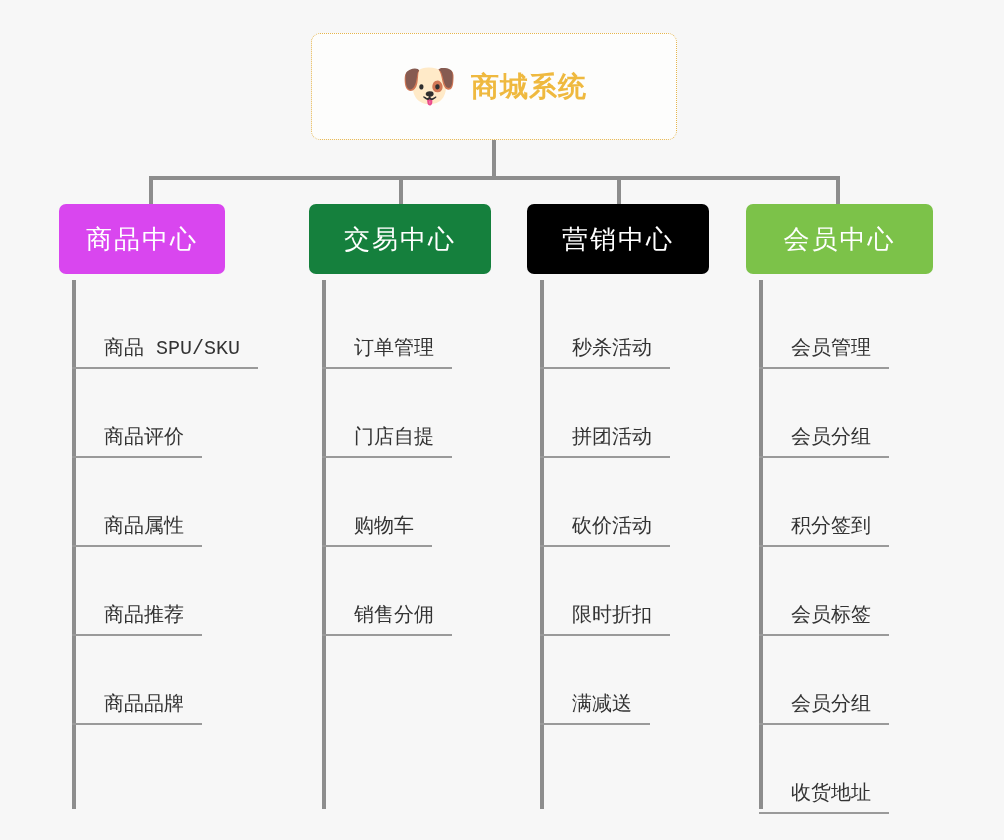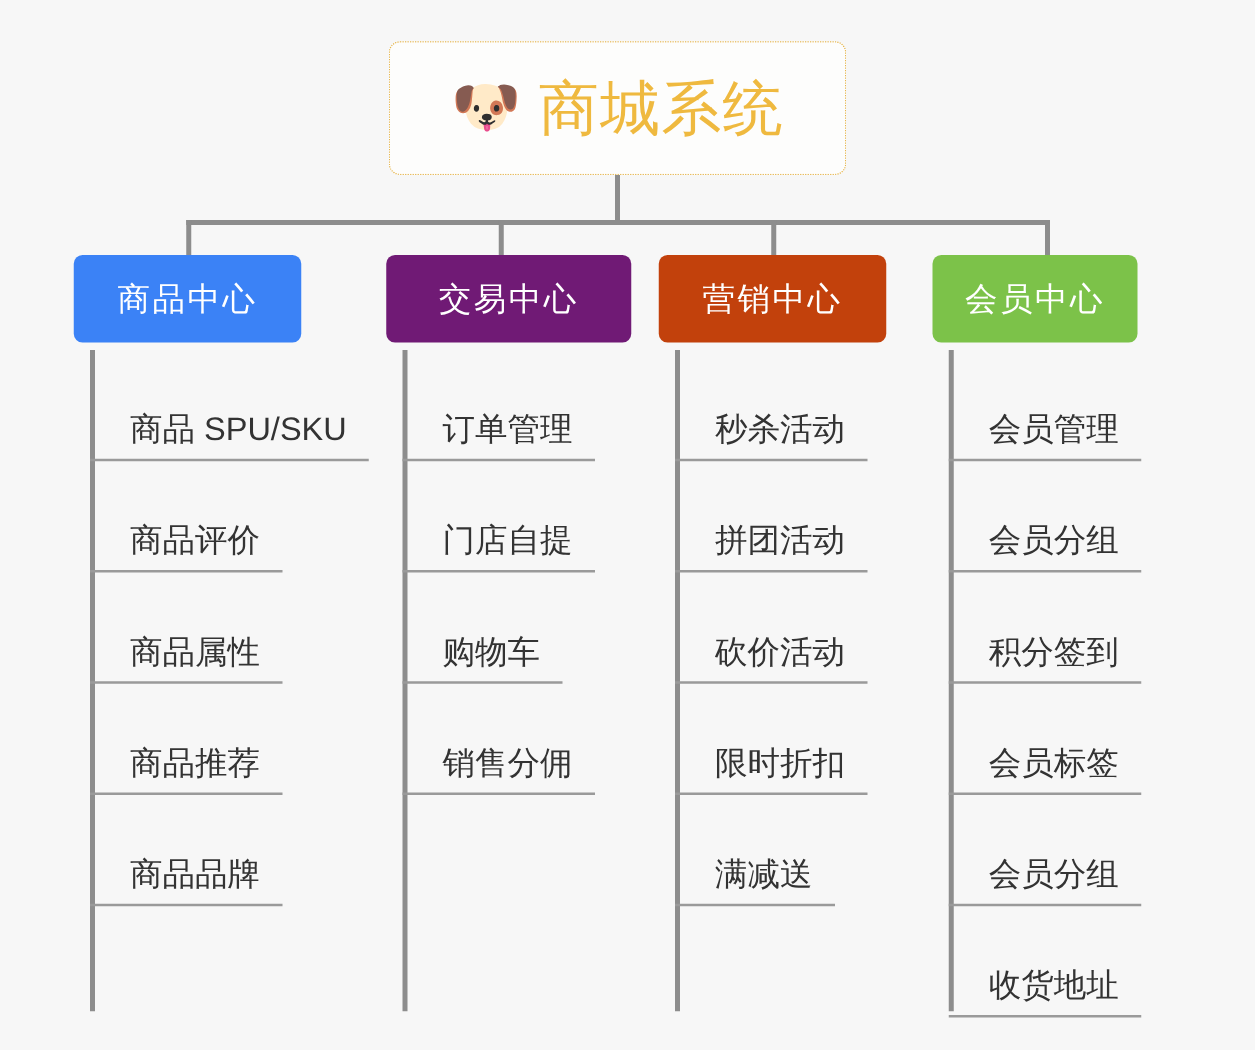--- a/index.html
+++ b/index.html
@@ -37,24 +37,25 @@
     gap: 14px;
   }
   .root-emoji {
     font-size: 45px;
     line-height: 1;
     color: #f2c14a;
     display: block;
     margin-top: -2px;
   }
   .root-title {
-    font-size: 48px;
+    font-size: 28px;
     color: #efb93f;
     letter-spacing: 1px;
     white-space: nowrap;
+    font-weight: bold;
   }
 
   
   .conn {
     position: absolute;
     background: #8d8d8d;
   }
   .conn-v { width: 4px; }
   .conn-h { height: 4px; }
 
@@ -92,44 +93,45 @@
     display: flex;
     align-items: flex-end;
     padding-left: 13px;
     box-sizing: border-box;
   }
   .leaf-inner {
     position: relative;
     display: inline-block;
     padding: 0 18px 6px 32px;
     border-bottom: 2px solid #9a9a9a;
-    font-size: 26px;
+    font-size: 20px;
     color: #333333;
     white-space: nowrap;
+    font-family: Liberation Mono, monospace;
   }
 </style>
 </head>
 <body>
 
 <div id="chart">
 
   <div class="root-node">
     <span class="root-emoji">🐶</span>
     <span class="root-title">商城系统</span>
   </div>
 
   <div class="conn conn-v" style="left:492px; top:140px; height:38px;"></div>
   <div class="conn conn-h" style="left:149px; top:176px; width:690px;"></div>
   <div class="conn conn-v" style="left:149px; top:176px; height:30px;"></div>
   <div class="conn conn-v" style="left:399px; top:176px; height:30px;"></div>
   <div class="conn conn-v" style="left:617px; top:176px; height:30px;"></div>
   <div class="conn conn-v" style="left:836px; top:176px; height:30px;"></div>
 
   <div class="col" style="left:59px; width:250px;">
-    <div class="cat-head" style="width:182px; background:#3b82f6;">
+    <div class="cat-head" style="width:166px; background:#d946ef;">
       <span>商品中心</span>
     </div>
     <div class="leaf-area">
       <div class="spine" style="height:529px;"></div>
       <div class="leaf">
           <span class="leaf-inner">商品 SPU/SKU</span>
         </div>
       <div class="leaf">
           <span class="leaf-inner">商品评价</span>
         </div>
@@ -139,42 +141,42 @@
       <div class="leaf">
           <span class="leaf-inner">商品推荐</span>
         </div>
       <div class="leaf">
           <span class="leaf-inner">商品品牌</span>
         </div>
     </div>
   </div>
 
   <div class="col" style="left:309px; width:218px;">
-    <div class="cat-head" style="width:196px; background:#701a75;">
+    <div class="cat-head" style="width:182px; background:#15803d;">
       <span>交易中心</span>
     </div>
     <div class="leaf-area">
       <div class="spine" style="height:529px;"></div>
       <div class="leaf">
           <span class="leaf-inner">订单管理</span>
         </div>
       <div class="leaf">
           <span class="leaf-inner">门店自提</span>
         </div>
       <div class="leaf">
           <span class="leaf-inner">购物车</span>
         </div>
       <div class="leaf">
           <span class="leaf-inner">销售分佣</span>
         </div>
     </div>
   </div>
 
   <div class="col" style="left:527px; width:219px;">
-    <div class="cat-head" style="width:182px; background:#c2410c;">
+    <div class="cat-head" style="width:182px; background:#000000;">
       <span>营销中心</span>
     </div>
     <div class="leaf-area">
       <div class="spine" style="height:529px;"></div>
       <div class="leaf">
           <span class="leaf-inner">秒杀活动</span>
         </div>
       <div class="leaf">
           <span class="leaf-inner">拼团活动</span>
         </div>
@@ -184,21 +186,21 @@
       <div class="leaf">
           <span class="leaf-inner">限时折扣</span>
         </div>
       <div class="leaf">
           <span class="leaf-inner">满减送</span>
         </div>
     </div>
   </div>
 
   <div class="col" style="left:746px; width:219px;">
-    <div class="cat-head" style="width:164px; background:#7cc249;font-family:Liberation Mono, monospace;">
+    <div class="cat-head" style="width:187px; background:#7cc249;font-family:Liberation Mono, monospace;">
       <span>会员中心</span>
     </div>
     <div class="leaf-area">
       <div class="spine" style="height:529px;"></div>
       <div class="leaf">
           <span class="leaf-inner">会员管理</span>
         </div>
       <div class="leaf">
           <span class="leaf-inner">会员分组</span>
         </div>

